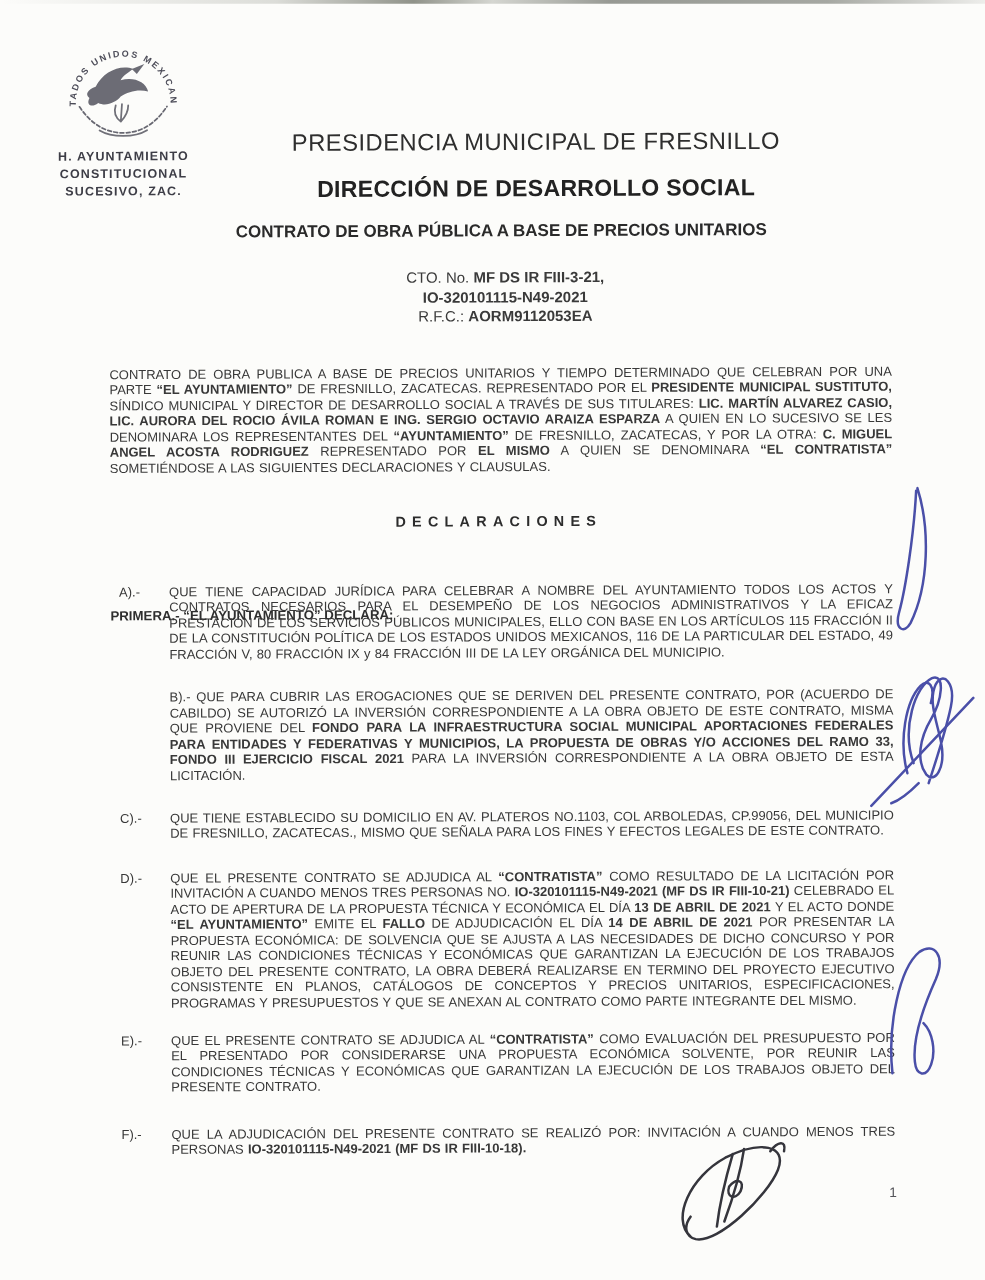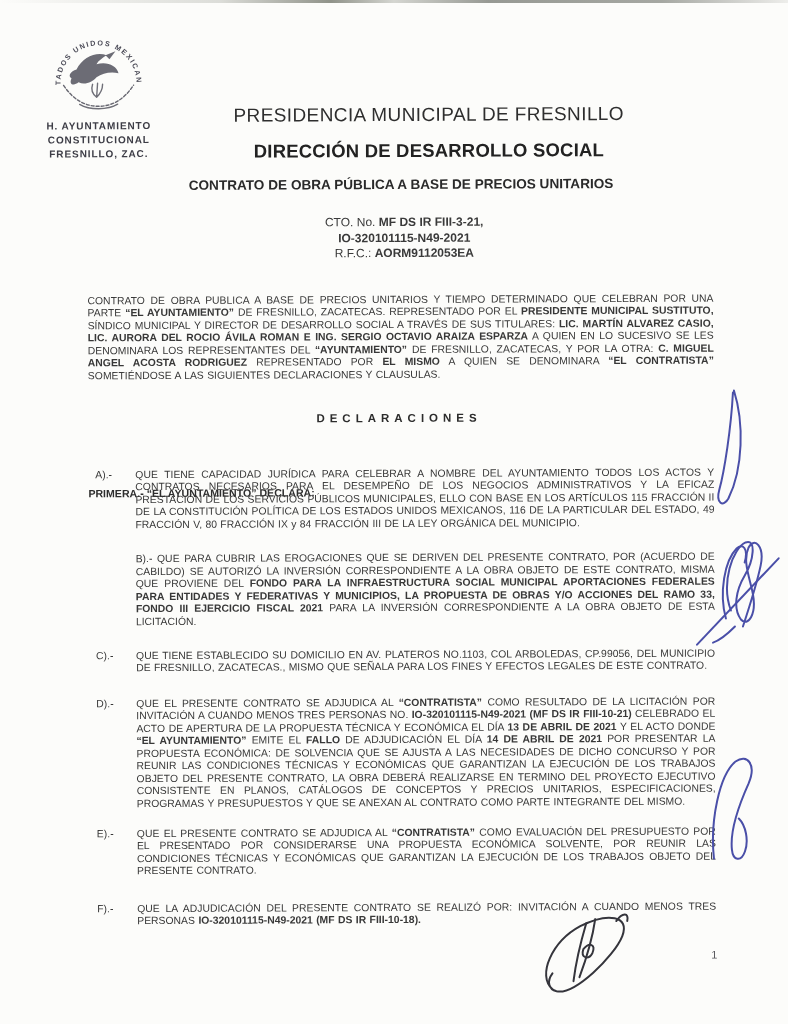--- a/index.html
+++ b/index.html
@@ -78,21 +78,21 @@
         <g fill="none" stroke-width="1.4" stroke-linecap="round" stroke="#4c4c58">
           <path d="M30,42 C36,30 50,24 60,28 C56,31 52,33 50,37 C60,34 70,38 72,46 C64,44 56,46 50,50 C46,55 38,58 32,55 C27,59 22,57 25,51 C21,48 24,44 30,42 Z" fill="#4c4c58" opacity="0.82" stroke="none"></path>
           <path d="M59,28 L69,24 L63,32 Z" fill="#4c4c58" opacity="0.82" stroke="none"></path>
           <path d="M46,57 C44,63 46,67 50,70 M56,57 C56,63 53,67 50,70 M51,56 L50,70" opacity="0.8"></path>
           <path d="M17,58 C27,73 39,79 52,79 C65,79 77,73 87,58" stroke-dasharray="3 2" opacity="0.85"></path>
           <path d="M33,77 C43,83 61,83 71,77" opacity="0.8"></path>
         </g>
       </svg>
       <div class="logo-line">H. AYUNTAMIENTO</div>
       <div class="logo-line">CONSTITUCIONAL</div>
-      <div class="logo-line">FRESNILLO, ZAC.</div>
+      <div class="logo-line">SUCESIVO, ZAC.</div>
     </div>
 
     <div id="title1" class="center-band">PRESIDENCIA MUNICIPAL DE FRESNILLO</div>
     <div id="title2" class="center-band">DIRECCIÓN DE DESARROLLO SOCIAL</div>
     <div id="title3" class="center-band">CONTRATO DE OBRA PÚBLICA A BASE DE PRECIOS UNITARIOS</div>
 
     <div id="ref-block" class="center-band">
       <div><span>CTO. No. </span><span class="b">MF DS IR FIII-3-21,</span></div>
       <div class="b">IO-320101115-N49-2021</div>
       <div><span>R.F.C.: </span><span class="b">AORM9112053EA</span></div>

